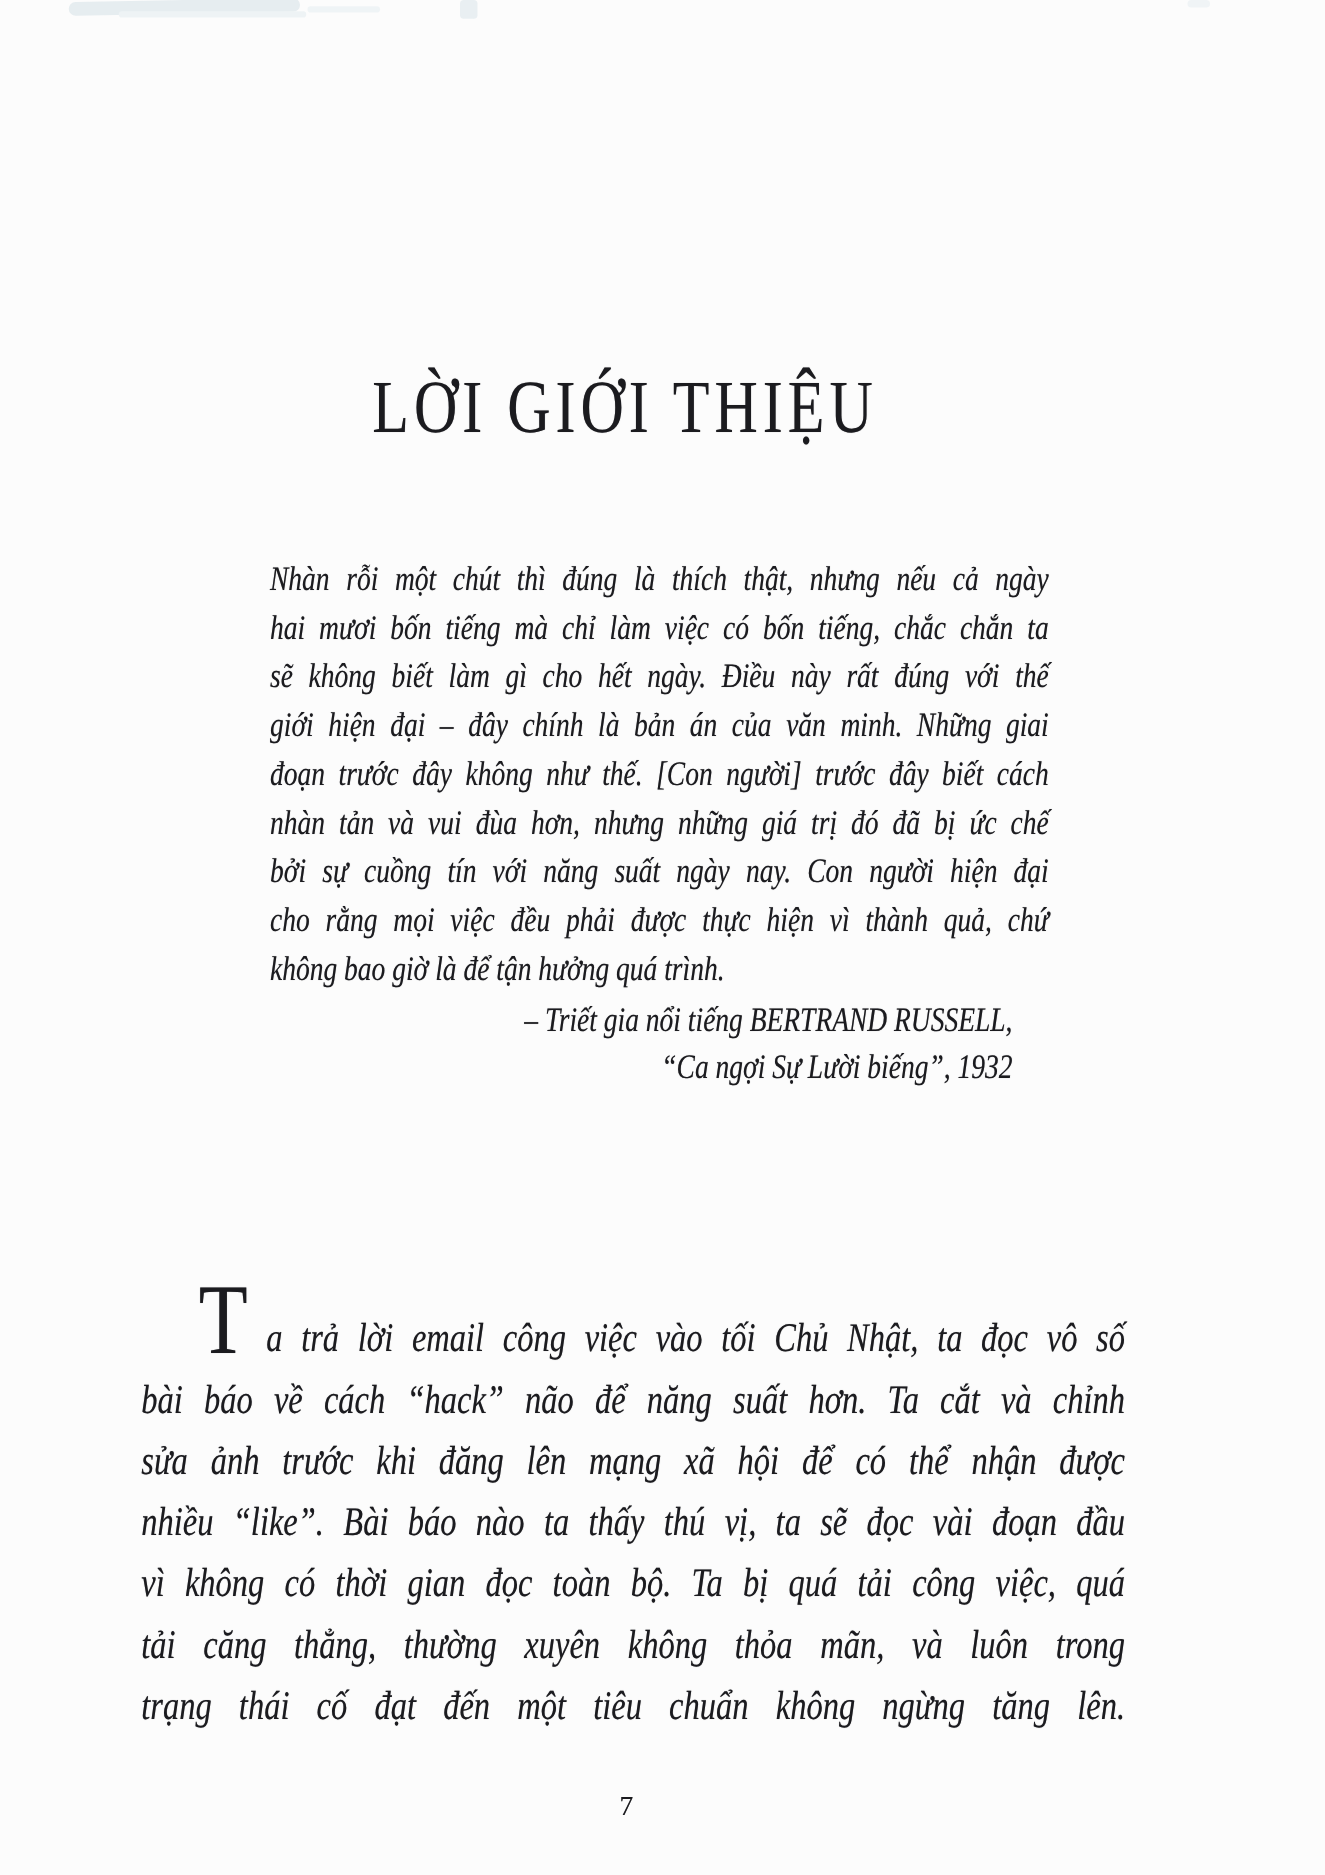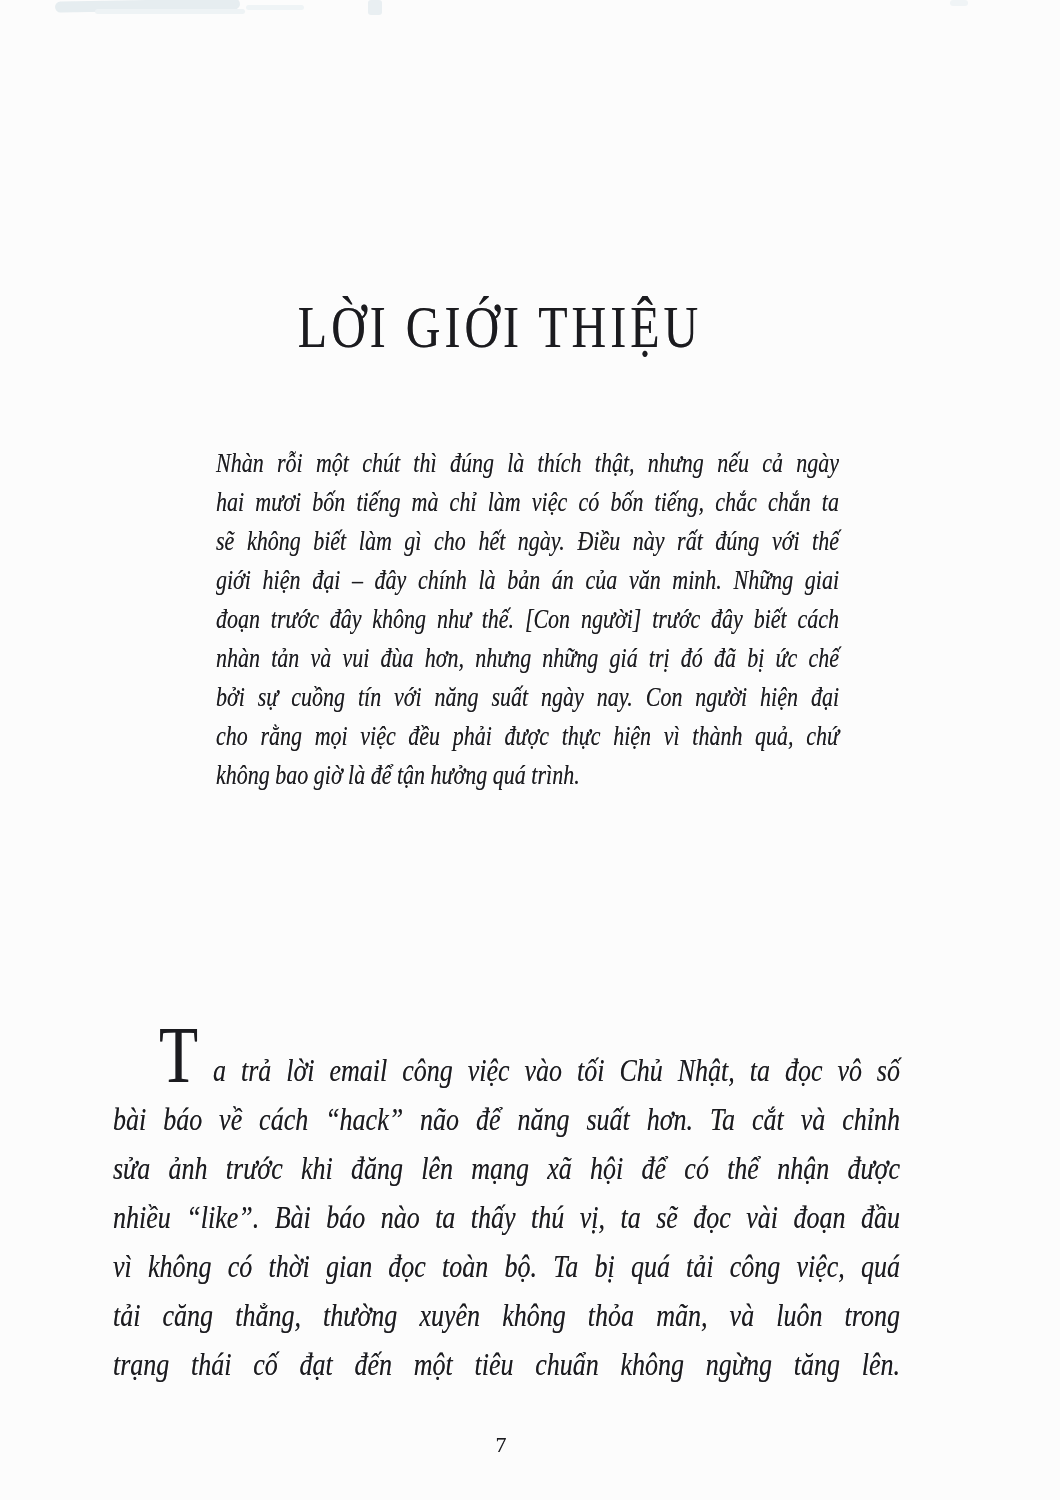--- a/index.html
+++ b/index.html
@@ -83,20 +83,24 @@
     <div class="qline">hai mươi bốn tiếng mà chỉ làm việc có bốn tiếng, chắc chắn ta</div>
     <div class="qline">sẽ không biết làm gì cho hết ngày. Điều này rất đúng với thế</div>
     <div class="qline">giới hiện đại – đây chính là bản án của văn minh. Những giai</div>
     <div class="qline">đoạn trước đây không như thế. [Con người] trước đây biết cách</div>
     <div class="qline">nhàn tản và vui đùa hơn, nhưng những giá trị đó đã bị ức chế</div>
     <div class="qline">bởi sự cuồng tín với năng suất ngày nay. Con người hiện đại</div>
     <div class="qline">cho rằng mọi việc đều phải được thực hiện vì thành quả, chứ</div>
     <div class="qline qlast">không bao giờ là để tận hưởng quá trình.</div>
   </section>
 
+  <div class="attribution txt">
+    <div class="aline">– Triết gia nổi tiếng BERTRAND RUSSELL,</div>
+    <div class="aline">“Ca ngợi Sự Lười biếng”, 1932</div>
+  </div>
 
   <div class="dropcap txt">T</div>
 
   <section class="bodypara txt">
     <div class="bline bfirst">a trả lời email công việc vào tối Chủ Nhật, ta đọc vô số</div>
     <div class="bline">bài báo về cách “hack” não để năng suất hơn. Ta cắt và chỉnh</div>
     <div class="bline">sửa ảnh trước khi đăng lên mạng xã hội để có thể nhận được</div>
     <div class="bline">nhiều “like”. Bài báo nào ta thấy thú vị, ta sẽ đọc vài đoạn đầu</div>
     <div class="bline">vì không có thời gian đọc toàn bộ. Ta bị quá tải công việc, quá</div>
     <div class="bline">tải căng thẳng, thường xuyên không thỏa mãn, và luôn trong</div>

